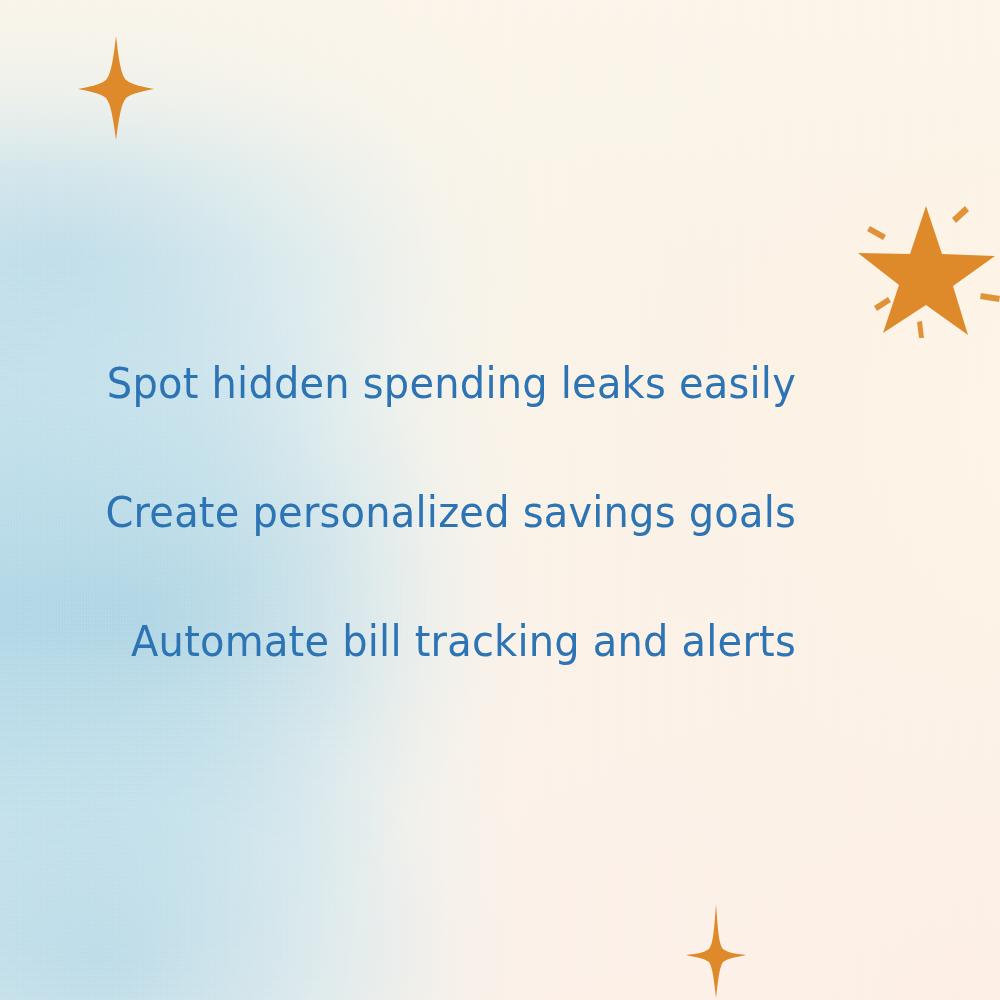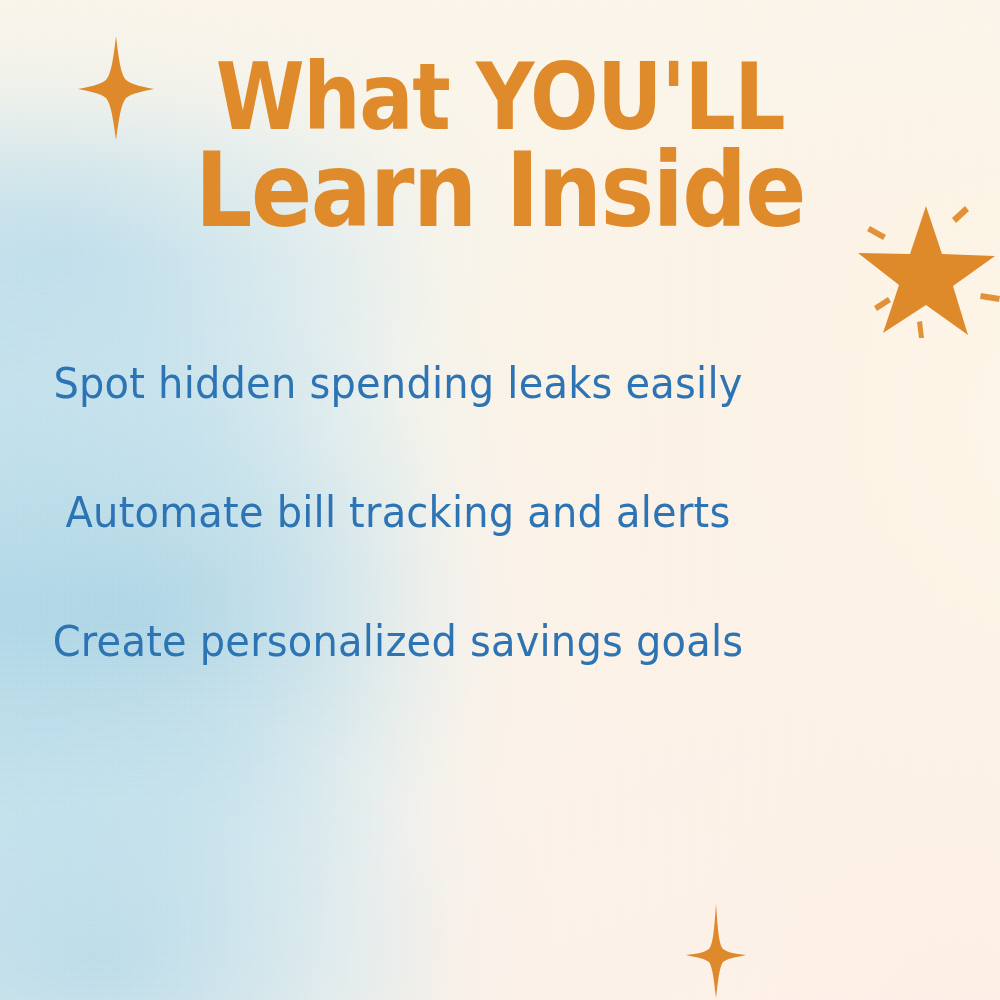--- a/index.html
+++ b/index.html
@@ -146,20 +146,21 @@
     transform-origin: center top;
   }
 
   #bullet-list {
     position: absolute;
     top: 318px;
     left: 0;
     width: 796px;
     display: flex;
     flex-direction: column;
+    align-items: flex-end;
   }
   .bullet-row {
     height: 129px;
     display: flex;
     align-items: center;
     justify-content: center;
   }
   .bullet-text {
     font-family: "DejaVu Sans", sans-serif;
     font-size: 40px;
@@ -186,34 +187,30 @@
   <div class="bg-layer" id="bg-blue-deep"></div>
   <div class="bg-layer" id="bg-blue-top"></div>
   <div class="bg-layer" id="bg-blue-bottom"></div>
   <div class="bg-layer" id="bg-warm-right"></div>
   <div class="bg-layer" id="bg-warm-br"></div>
   <div class="bg-layer" id="bg-top-cream"></div>
   <div class="bg-layer" id="bg-grain"></div>
 
   <div id="content">
 
-    <div id="headline">
-      <span class="headline-line" id="headline-line-1">What YOU'LL</span>
-      <span class="headline-line" id="headline-line-2">Learn Inside</span>
-    </div>
 
     <div id="bullet-list">
       <div class="bullet-row">
         <span class="bullet-text">Spot hidden spending leaks easily</span>
       </div>
       <div class="bullet-row">
-        <span class="bullet-text">Automate bill tracking and alerts</span>
+        <span class="bullet-text">Create personalized savings goals</span>
       </div>
       <div class="bullet-row">
-        <span class="bullet-text">Create personalized savings goals</span>
+        <span class="bullet-text">Automate bill tracking and alerts</span>
       </div>
     </div>
 
     <div class="decor" id="sparkle-top-left">
       <svg viewBox="0 0 80 108" width="80" height="108" aria-hidden="true">
         <path d="M40 2
                  C 43 28, 45 40, 50 46
                  C 56 51, 68 53, 78 55
                  C 68 57, 56 59, 50 64
                  C 45 70, 43 84, 40 106

